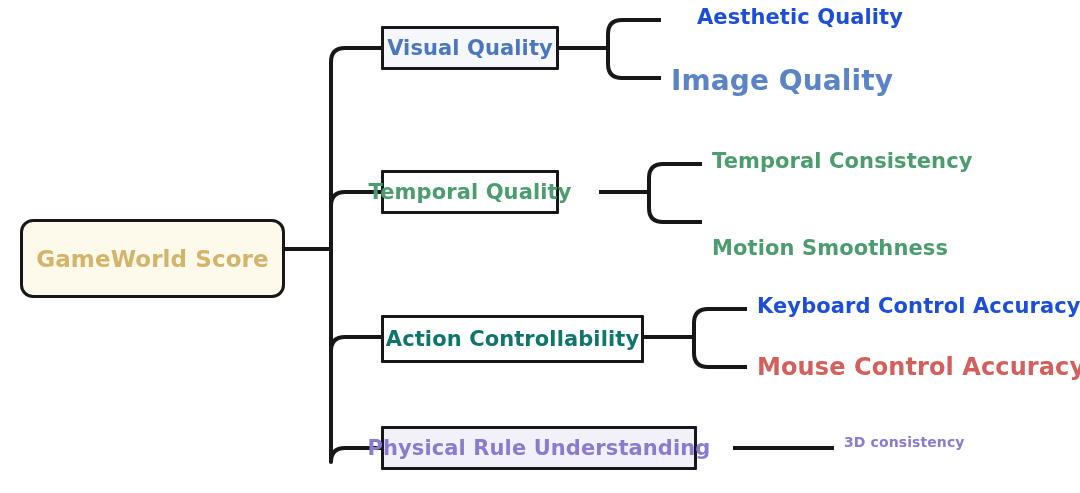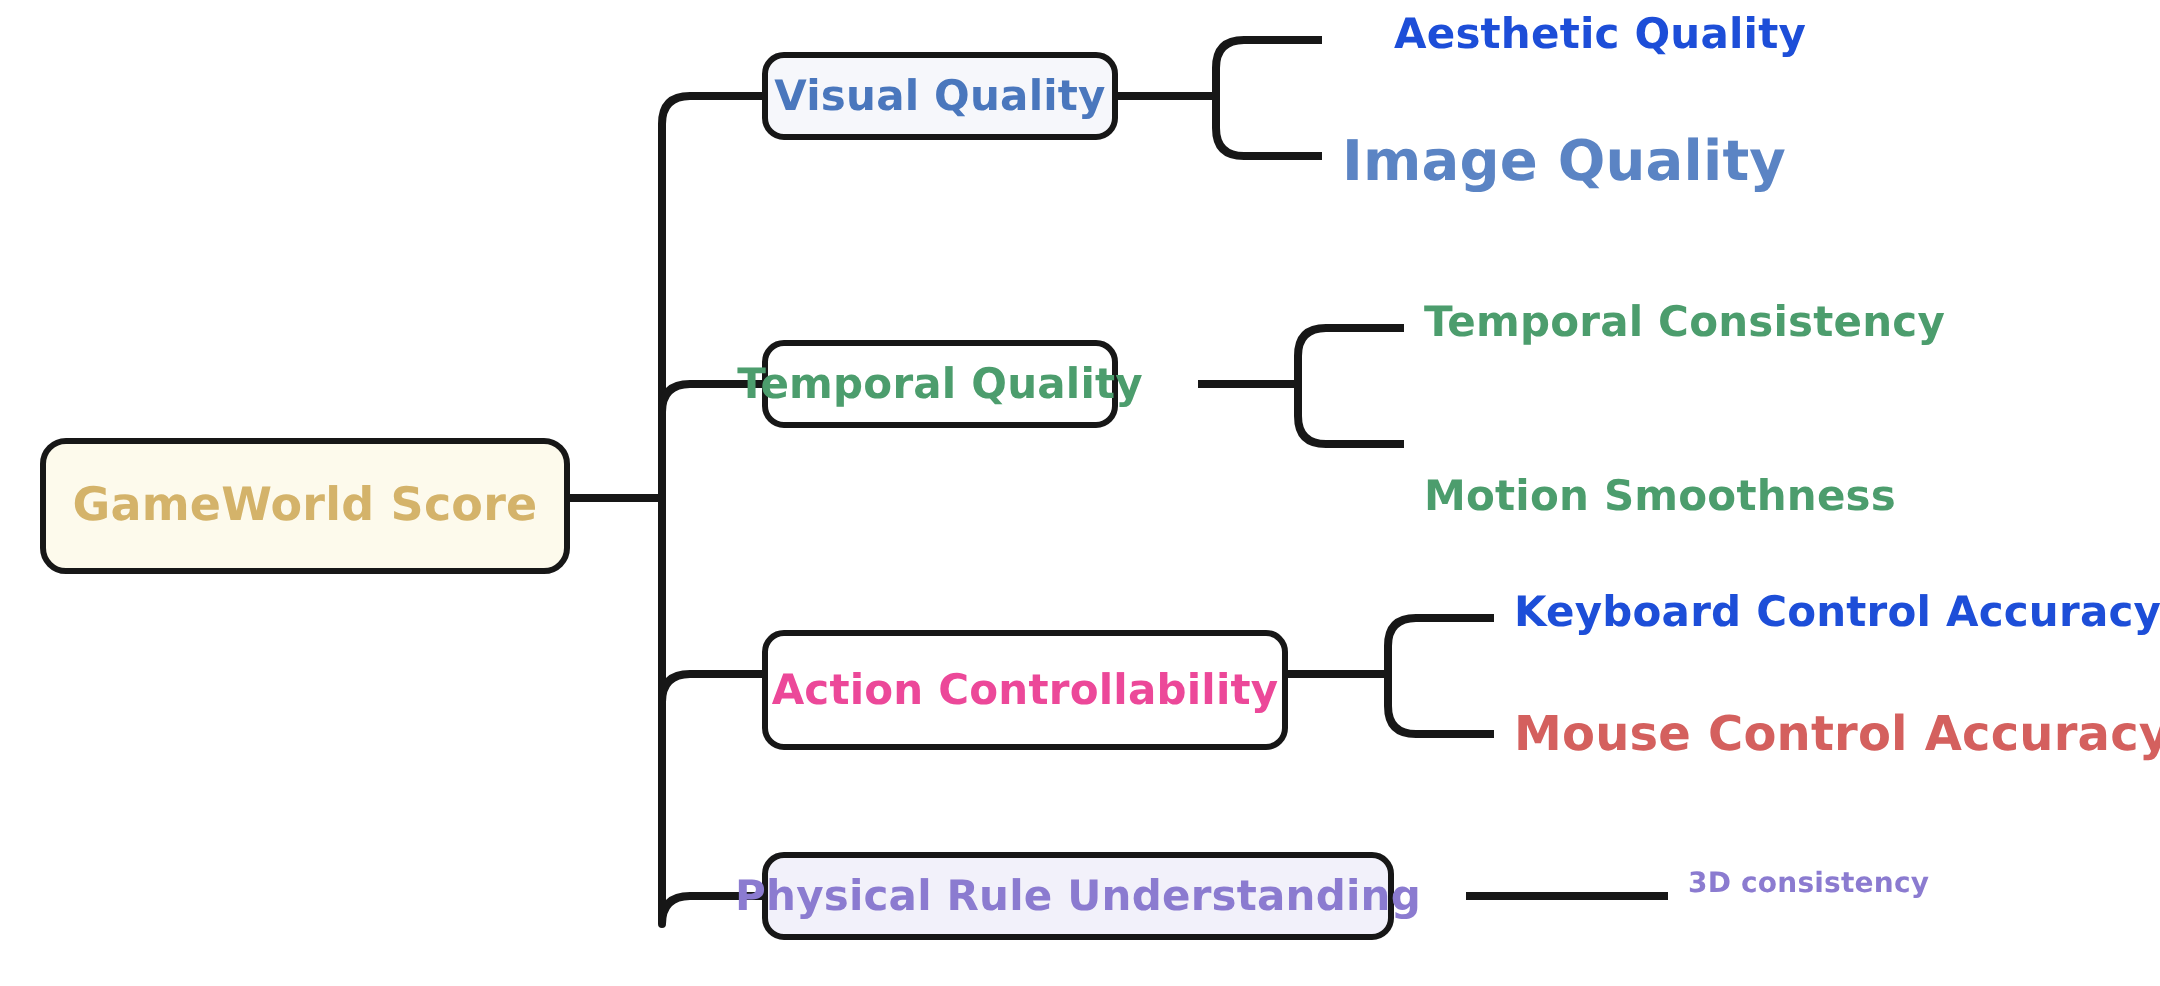--- a/index.html
+++ b/index.html
@@ -23,40 +23,40 @@
     height: 493px;
     pointer-events: none;
   }
   .node {
     position: absolute;
     box-sizing: border-box;
     display: flex;
     align-items: center;
     justify-content: center;
     border: 3px solid #171717;
-    border-radius: 11px;
+    border-radius: 1px;
     font-weight: bold;
     white-space: nowrap;
     letter-spacing: 0.1px;
     z-index: 3;
   }
   .leaf {
     position: absolute;
     display: flex;
     align-items: center;
     font-weight: bold;
     white-space: nowrap;
     letter-spacing: 0.1px;
     z-index: 3;
   }
 
   
   #node-root {
     left: 20px;  top: 219px;
-    width: 265px; height: 68px;
+    width: 265px; height: 79px;
     background: #fdfaec;
     color: #d4b36a;
     font-size: 23px;
     border-radius: 13px;
   }
 
   
   #node-visual {
     left: 381px; top: 26px;
     width: 178px; height: 44px;
@@ -66,23 +66,23 @@
   }
   #node-temporal {
     left: 381px; top: 170px;
     width: 178px; height: 44px;
     background: #ffffff;
     color: #4c9d6d;
     font-size: 21px;
   }
   #node-action {
     left: 381px; top: 315px;
-    width: 263px; height: 60px;
+    width: 263px; height: 48px;
     background: #ffffff;
-    color: #ec4899;
+    color: #0f766e;
     font-size: 21px;
   }
   #node-physical {
     left: 381px; top: 426px;
     width: 316px; height: 44px;
     background: #f2f1fa;
     color: #8b7bd0;
     font-size: 21px;
   }
 

